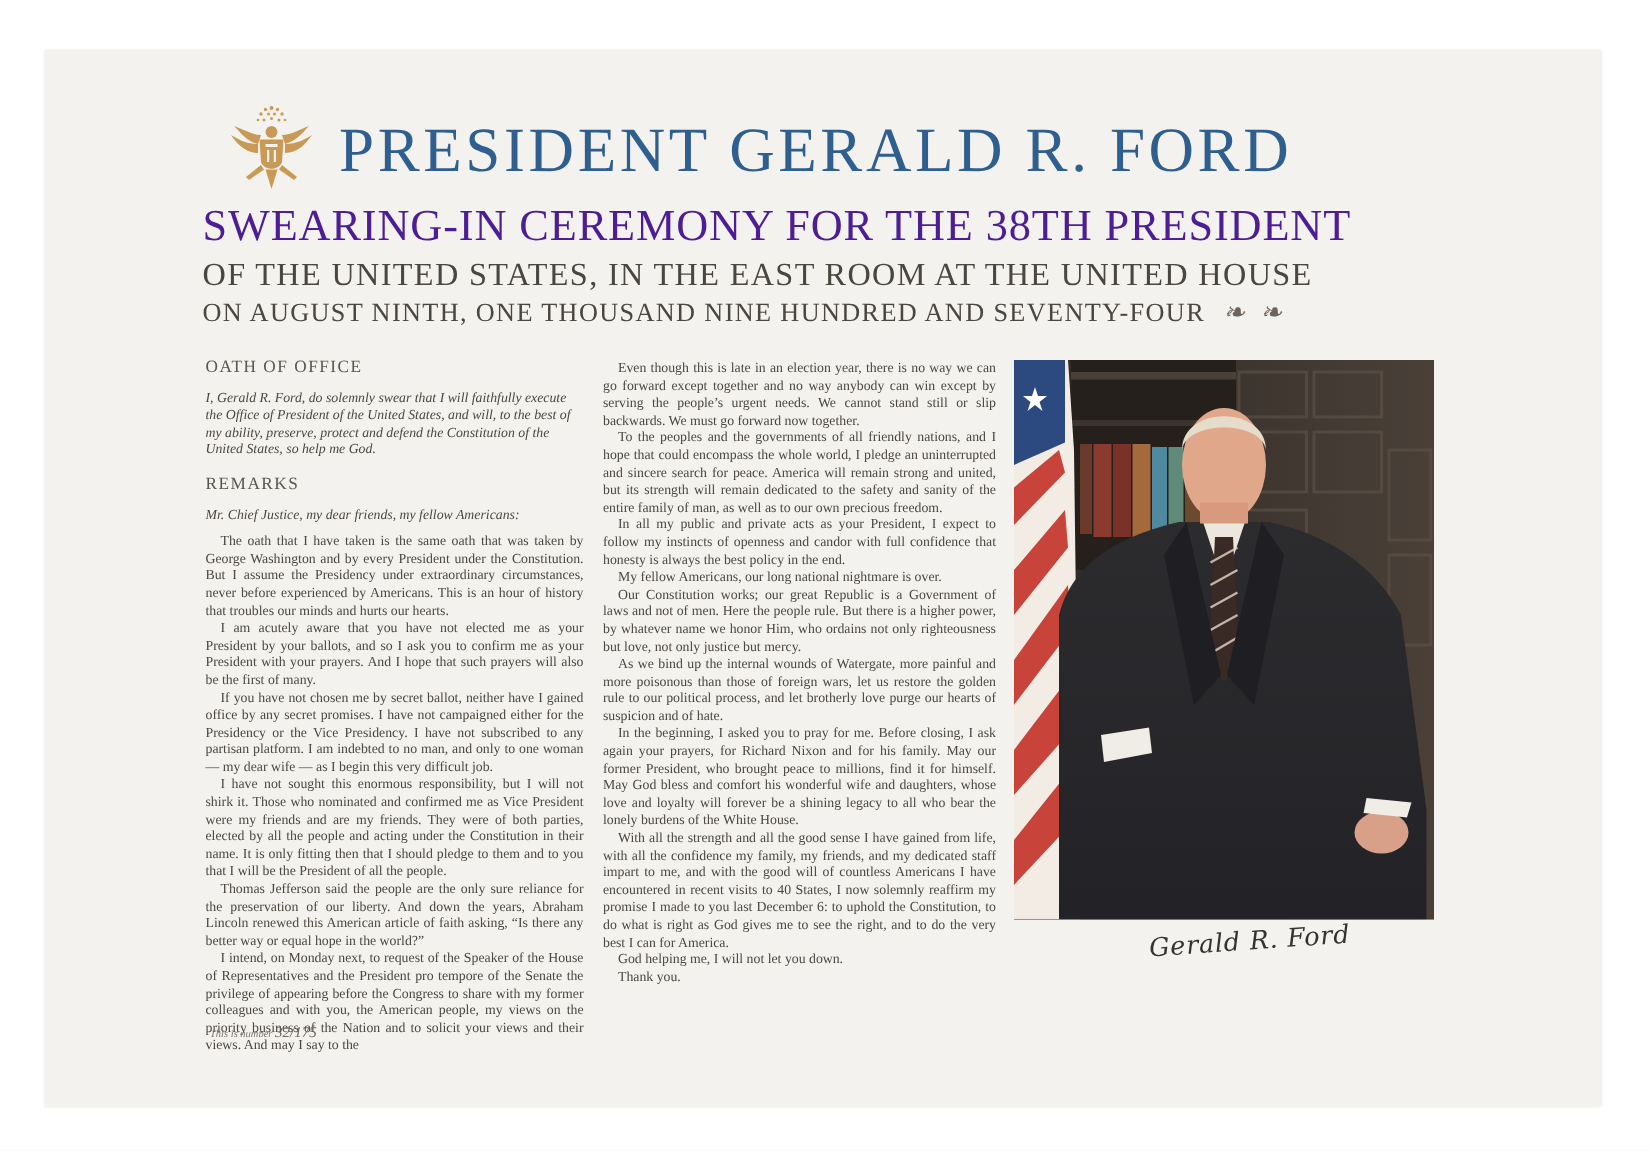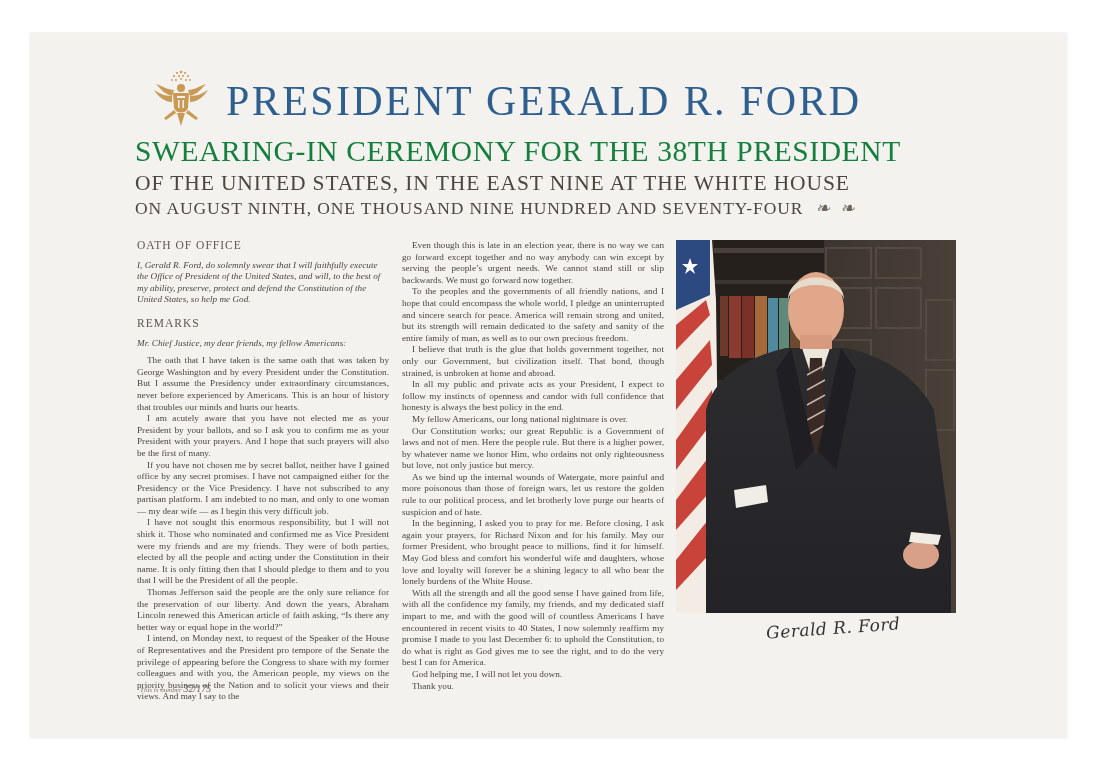--- a/index.html
+++ b/index.html
@@ -1,20 +1,20 @@
 <!DOCTYPE html>
 <html><head>
 <meta charset="utf-8">
 <style>
   html, body { margin:0; padding:0; }
   body { width:1100px; height:767px; background:#ffffff; position:relative; overflow:hidden; font-family:"Liberation Serif", serif; }
   .paper { position:absolute; left:30px; top:33px; width:1037px; height:705px; background:#f4f2ee; box-shadow:0 0 2px rgba(0,0,0,0.12); }
   .eagle { position:absolute; left:150px; top:66px; width:62px; height:64px; }
   .title { position:absolute; left:226px; top:80px; font-size:42px; letter-spacing:2.4px; color:#2f5f8f; white-space:nowrap; line-height:1; }
-  .sub1 { position:absolute; left:135px; top:137px; font-size:29.5px; letter-spacing:0.6px; color:#15803d; white-space:nowrap; line-height:1; }
+  .sub1 { position:absolute; left:135px; top:137px; font-size:29.5px; letter-spacing:0.6px; color:#4c1d95; white-space:nowrap; line-height:1; }
   .sub2 { position:absolute; left:135px; top:173px; font-size:21.5px; letter-spacing:0.9px; color:#4a4640; white-space:nowrap; line-height:1; }
   .sub3 { position:absolute; left:135px; top:200px; font-size:17.5px; letter-spacing:0.9px; color:#4a4640; white-space:nowrap; line-height:1; }
   .flourish { font-style:italic; color:#6b655c; margin-left:12px; letter-spacing:10px; }
   .col { position:absolute; font-size:9.2px; line-height:11.6px; color:#4b4740; }
   .col1 { left:137px; top:240px; width:252px; }
   .col2 { left:402px; top:240px; width:262px; }
   .heading { font-size:11.5px; letter-spacing:1px; color:#5a5650; margin:0 0 8px 0; font-weight:normal; }
   .oath { font-style:italic; margin:0 0 12px 0; }
   .salut { font-style:italic; margin:0 0 6px 0; }
   .para { margin:0; text-indent:10px; text-align:justify; }
@@ -55,40 +55,39 @@
   </g>
   <g fill="#f4f2ee">
       <rect x="27" y="30" width="8" height="2"></rect>
       <rect x="28" y="34" width="1.5" height="8"></rect>
       <rect x="32.5" y="34" width="1.5" height="8"></rect>
     </g>
 </svg>
 
 <div class="title">PRESIDENT GERALD R. FORD</div>
 <div class="sub1">SWEARING-IN CEREMONY FOR THE 38TH PRESIDENT</div>
-<div class="sub2">OF THE UNITED STATES, IN THE EAST NINE AT THE WHITE HOUSE</div>
+<div class="sub2">OF THE UNITED STATES, IN THE EAST ROOM AT THE UNITED HOUSE</div>
 <div class="sub3"><span>ON AUGUST NINTH, ONE THOUSAND NINE HUNDRED AND SEVENTY-FOUR</span><span class="flourish">❧❧</span></div>
 
 <div class="col col1">
   <h3 class="heading">OATH OF OFFICE</h3>
   <p class="oath">I, Gerald R. Ford, do solemnly swear that I will faithfully execute the Office of President of the United States, and will, to the best of my ability, preserve, protect and defend the Constitution of the United States, so help me God.</p>
   <h3 class="heading">REMARKS</h3>
   <p class="salut">Mr. Chief Justice, my dear friends, my fellow Americans:</p>
   <p class="para">The oath that I have taken is the same oath that was taken by George Washington and by every President under the Constitution. But I assume the Presidency under extraordinary circumstances, never before experienced by Americans. This is an hour of history that troubles our minds and hurts our hearts.</p>
   <p class="para">I am acutely aware that you have not elected me as your President by your ballots, and so I ask you to confirm me as your President with your prayers. And I hope that such prayers will also be the first of many.</p>
   <p class="para">If you have not chosen me by secret ballot, neither have I gained office by any secret promises. I have not campaigned either for the Presidency or the Vice Presidency. I have not subscribed to any partisan platform. I am indebted to no man, and only to one woman — my dear wife — as I begin this very difficult job.</p>
   <p class="para">I have not sought this enormous responsibility, but I will not shirk it. Those who nominated and confirmed me as Vice President were my friends and are my friends. They were of both parties, elected by all the people and acting under the Constitution in their name. It is only fitting then that I should pledge to them and to you that I will be the President of all the people.</p>
   <p class="para">Thomas Jefferson said the people are the only sure reliance for the preservation of our liberty. And down the years, Abraham Lincoln renewed this American article of faith asking, “Is there any better way or equal hope in the world?”</p>
   <p class="para">I intend, on Monday next, to request of the Speaker of the House of Representatives and the President pro tempore of the Senate the privilege of appearing before the Congress to share with my former colleagues and with you, the American people, my views on the priority business of the Nation and to solicit your views and their views. And may I say to the</p>
 </div>
 
 <div class="col col2">
   <p class="para">Even though this is late in an election year, there is no way we can go forward except together and no way anybody can win except by serving the people’s urgent needs. We cannot stand still or slip backwards. We must go forward now together.</p>
   <p class="para">To the peoples and the governments of all friendly nations, and I hope that could encompass the whole world, I pledge an uninterrupted and sincere search for peace. America will remain strong and united, but its strength will remain dedicated to the safety and sanity of the entire family of man, as well as to our own precious freedom.</p>
-  <p class="para">I believe that truth is the glue that holds government together, not only our Government, but civilization itself. That bond, though strained, is unbroken at home and abroad.</p>
   <p class="para">In all my public and private acts as your President, I expect to follow my instincts of openness and candor with full confidence that honesty is always the best policy in the end.</p>
   <p class="para">My fellow Americans, our long national nightmare is over.</p>
   <p class="para">Our Constitution works; our great Republic is a Government of laws and not of men. Here the people rule. But there is a higher power, by whatever name we honor Him, who ordains not only righteousness but love, not only justice but mercy.</p>
   <p class="para">As we bind up the internal wounds of Watergate, more painful and more poisonous than those of foreign wars, let us restore the golden rule to our political process, and let brotherly love purge our hearts of suspicion and of hate.</p>
   <p class="para">In the beginning, I asked you to pray for me. Before closing, I ask again your prayers, for Richard Nixon and for his family. May our former President, who brought peace to millions, find it for himself. May God bless and comfort his wonderful wife and daughters, whose love and loyalty will forever be a shining legacy to all who bear the lonely burdens of the White House.</p>
   <p class="para">With all the strength and all the good sense I have gained from life, with all the confidence my family, my friends, and my dedicated staff impart to me, and with the good will of countless Americans I have encountered in recent visits to 40 States, I now solemnly reaffirm my promise I made to you last December 6: to uphold the Constitution, to do what is right as God gives me to see the right, and to do the very best I can for America.</p>
   <p class="para">God helping me, I will not let you down.</p>
   <p class="para">Thank you.</p>
 </div>
 

